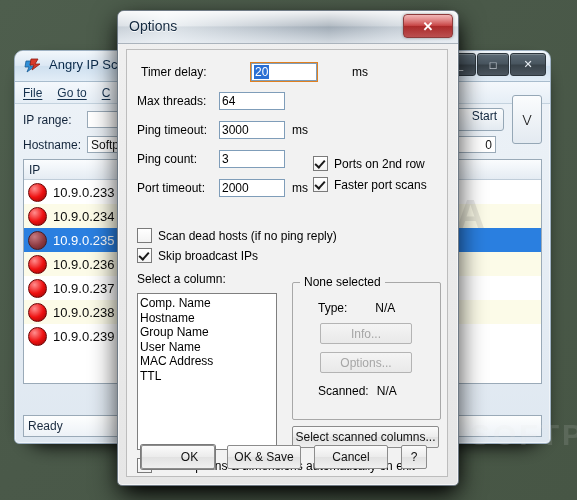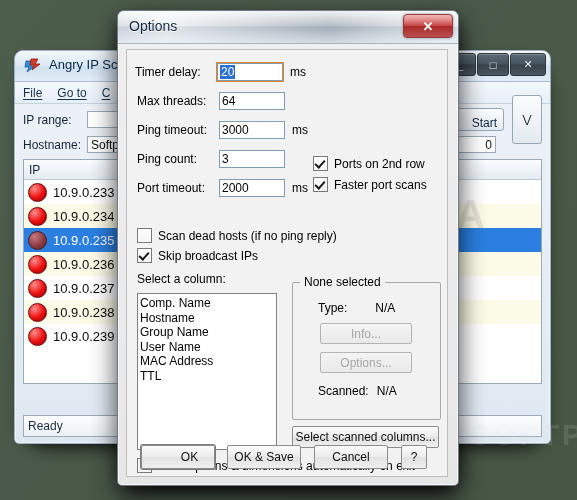--- a/index.html
+++ b/index.html
@@ -88,21 +88,21 @@
   }
   .tb-in-range { width: 86px; text-align: right; }
   .tb-in-range2 { width: 86px; text-align: right; margin-left: 6px; }
   .tb-in-host { width: 150px; }
   .tb-in-small { width: 42px; text-align: right; margin-left: 6px; }
   .tb-btn {
     height: 21px; min-width: 52px;
     background: linear-gradient(180deg,#fbfcfd,#e3eaf1);
     border: 1px solid #95a7b6; border-radius: 3px;
     font-size: 12px; color: #10253c;
-    display: flex; align-items: flex-end; justify-content: center;
+    display: flex; align-items: flex-start; justify-content: center;
     gap: 20px; padding: 0 6px;
   }
   .tb-btn-tall {
     width: 28px; height: 47px;
     background: linear-gradient(180deg,#fbfcfd,#e3eaf1);
     border: 1px solid #95a7b6; border-radius: 3px;
     display: flex; align-items: center; justify-content: center;
     font-size: 11px; color: #222;
   }
   .redball {
@@ -395,21 +395,21 @@
   <div id="dlg">
 
     <div id="dlg-titlebar">
       <div id="dlg-title">Options</div>
       <div id="dlg-close">✕</div>
     </div>
 
     <div id="dlg-body">
 
       <div id="fields">
-          <div class="fld-row" style="left: 8px; top: 12px;">
+          <div class="fld-row" style="left: 14px; top: 12px; gap: 28px;">
             <span class="fld-label">Timer delay:</span>
             <div class="fld-input" style="outline: rgb(224, 128, 32) solid 1px;"><span class="selblock">20</span></div>
             <span class="fld-unit">ms</span>
           </div>
           <div class="fld-row" style="left: 10px; top: 41px;">
             <span class="fld-label">Max threads:</span>
             <div class="fld-input">64</div>
             <span class="fld-unit"></span>
           </div>
           <div class="fld-row" style="left: 10px; top: 70px;">

